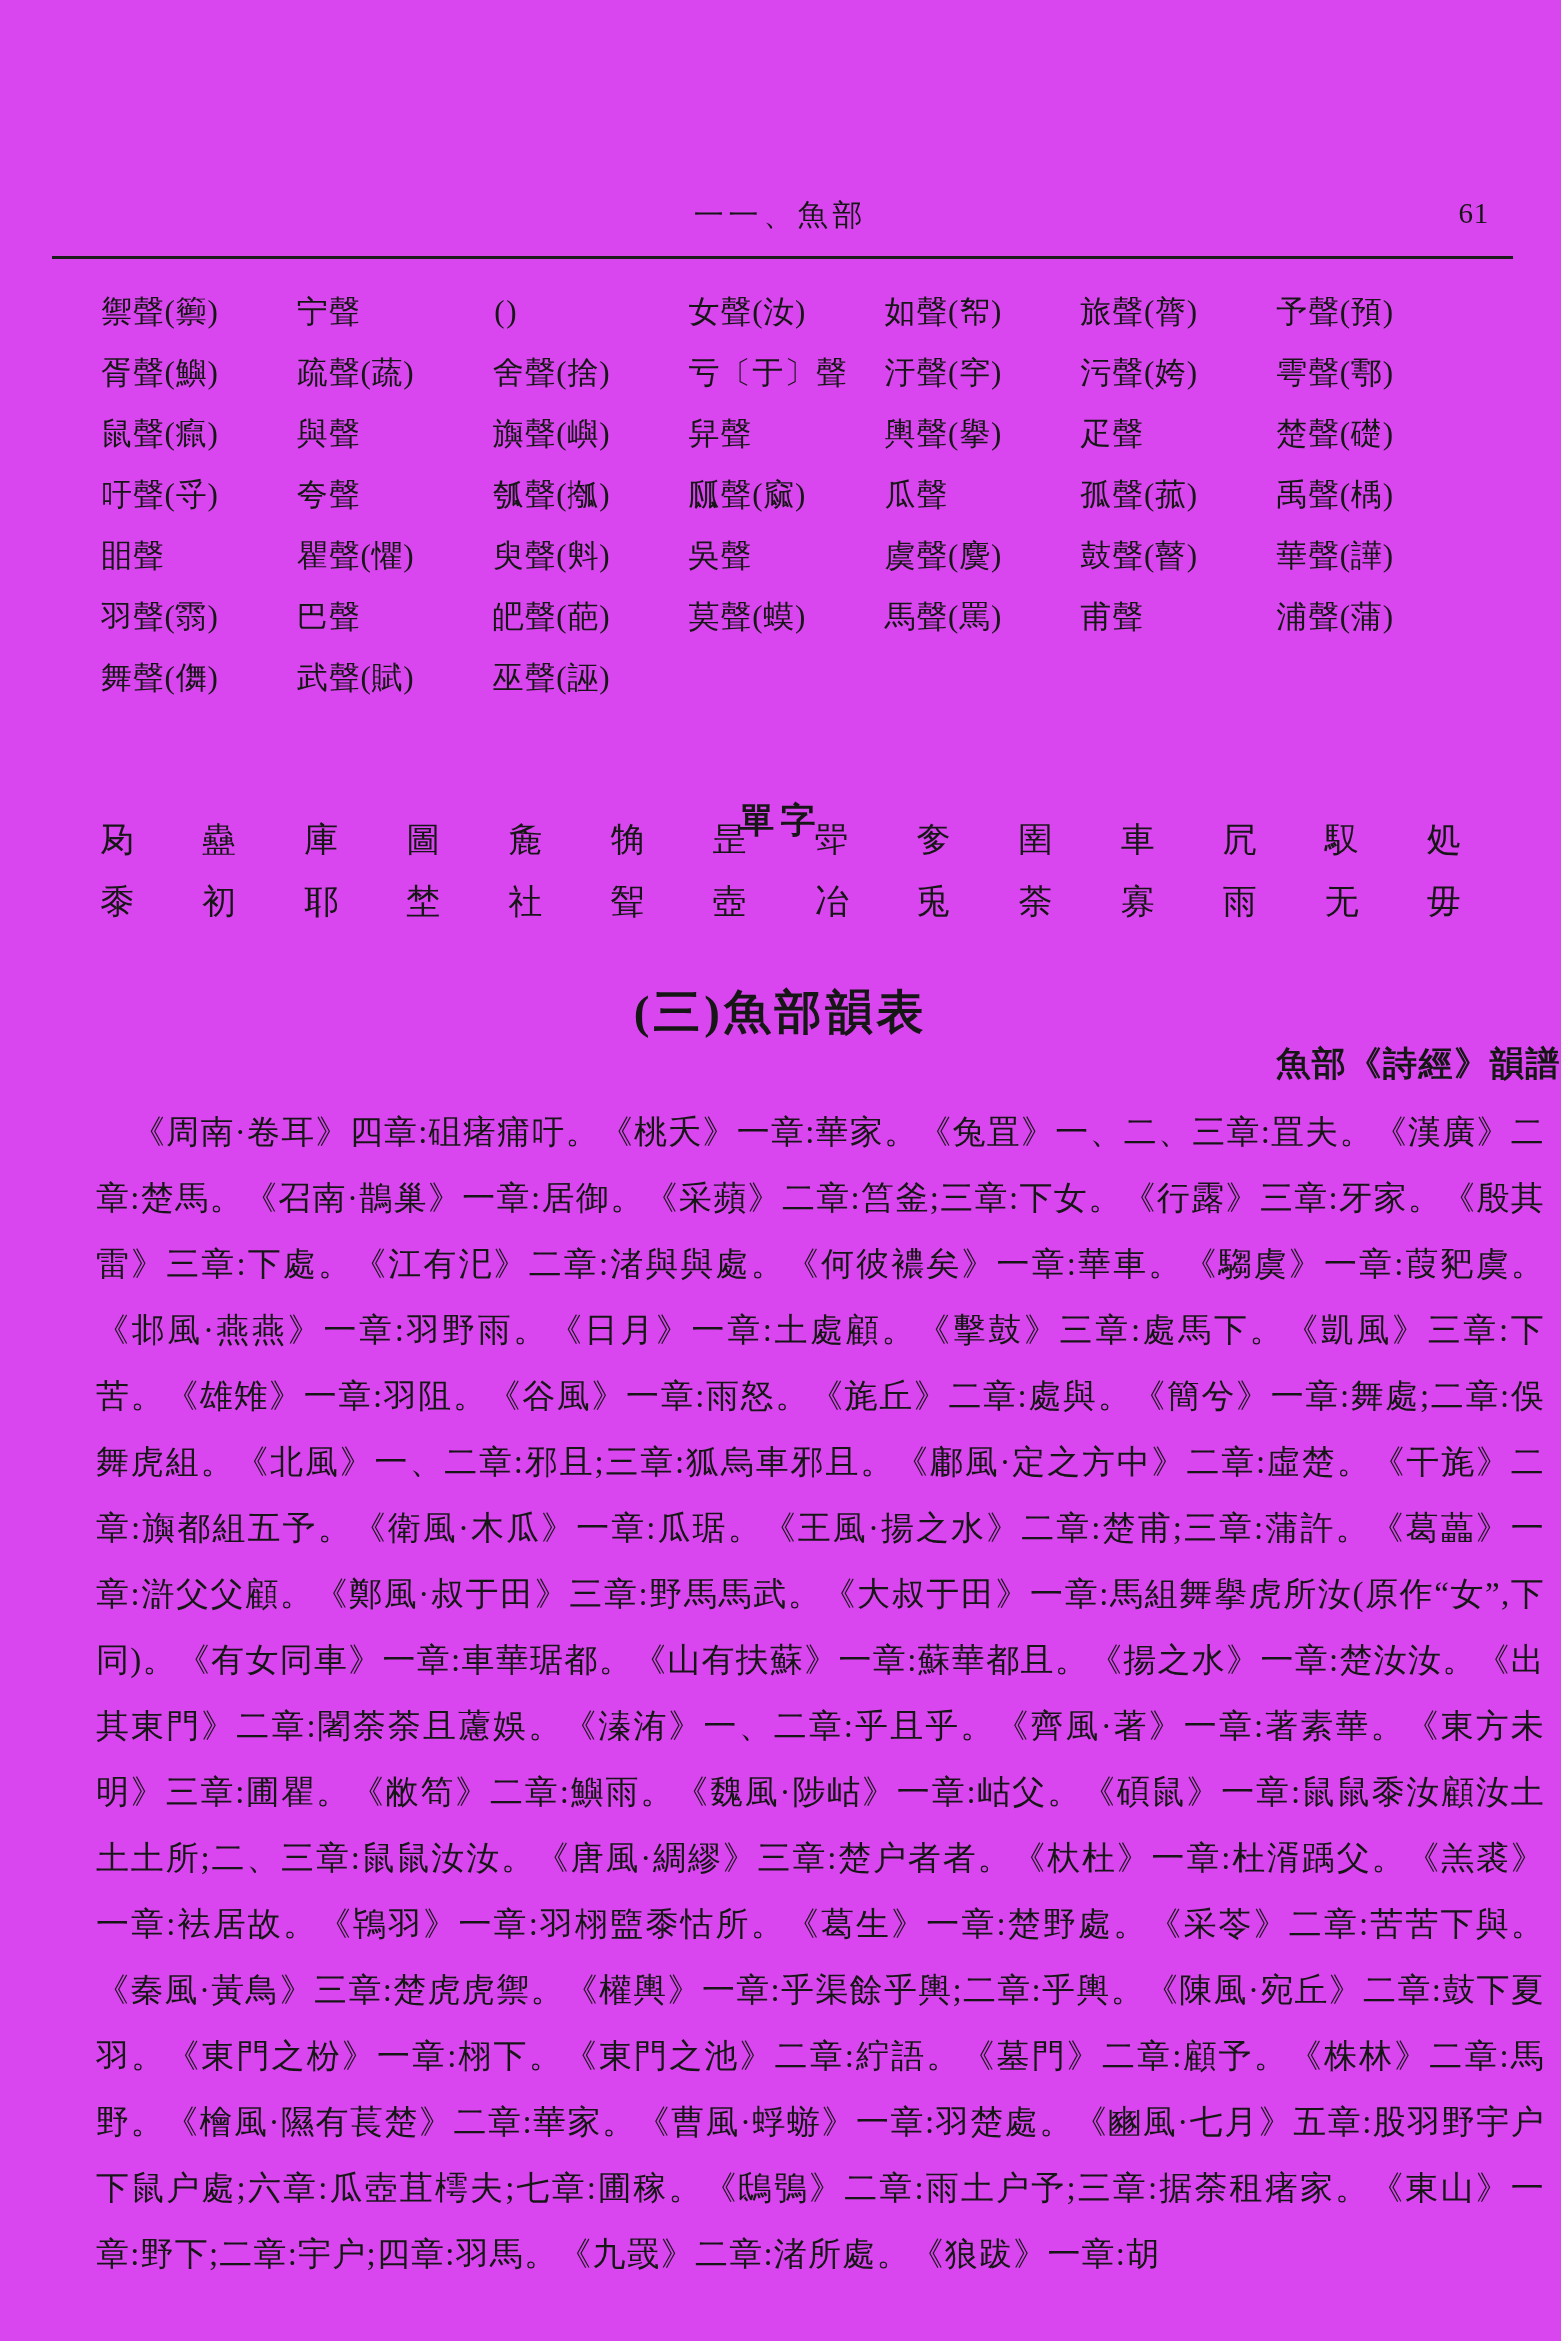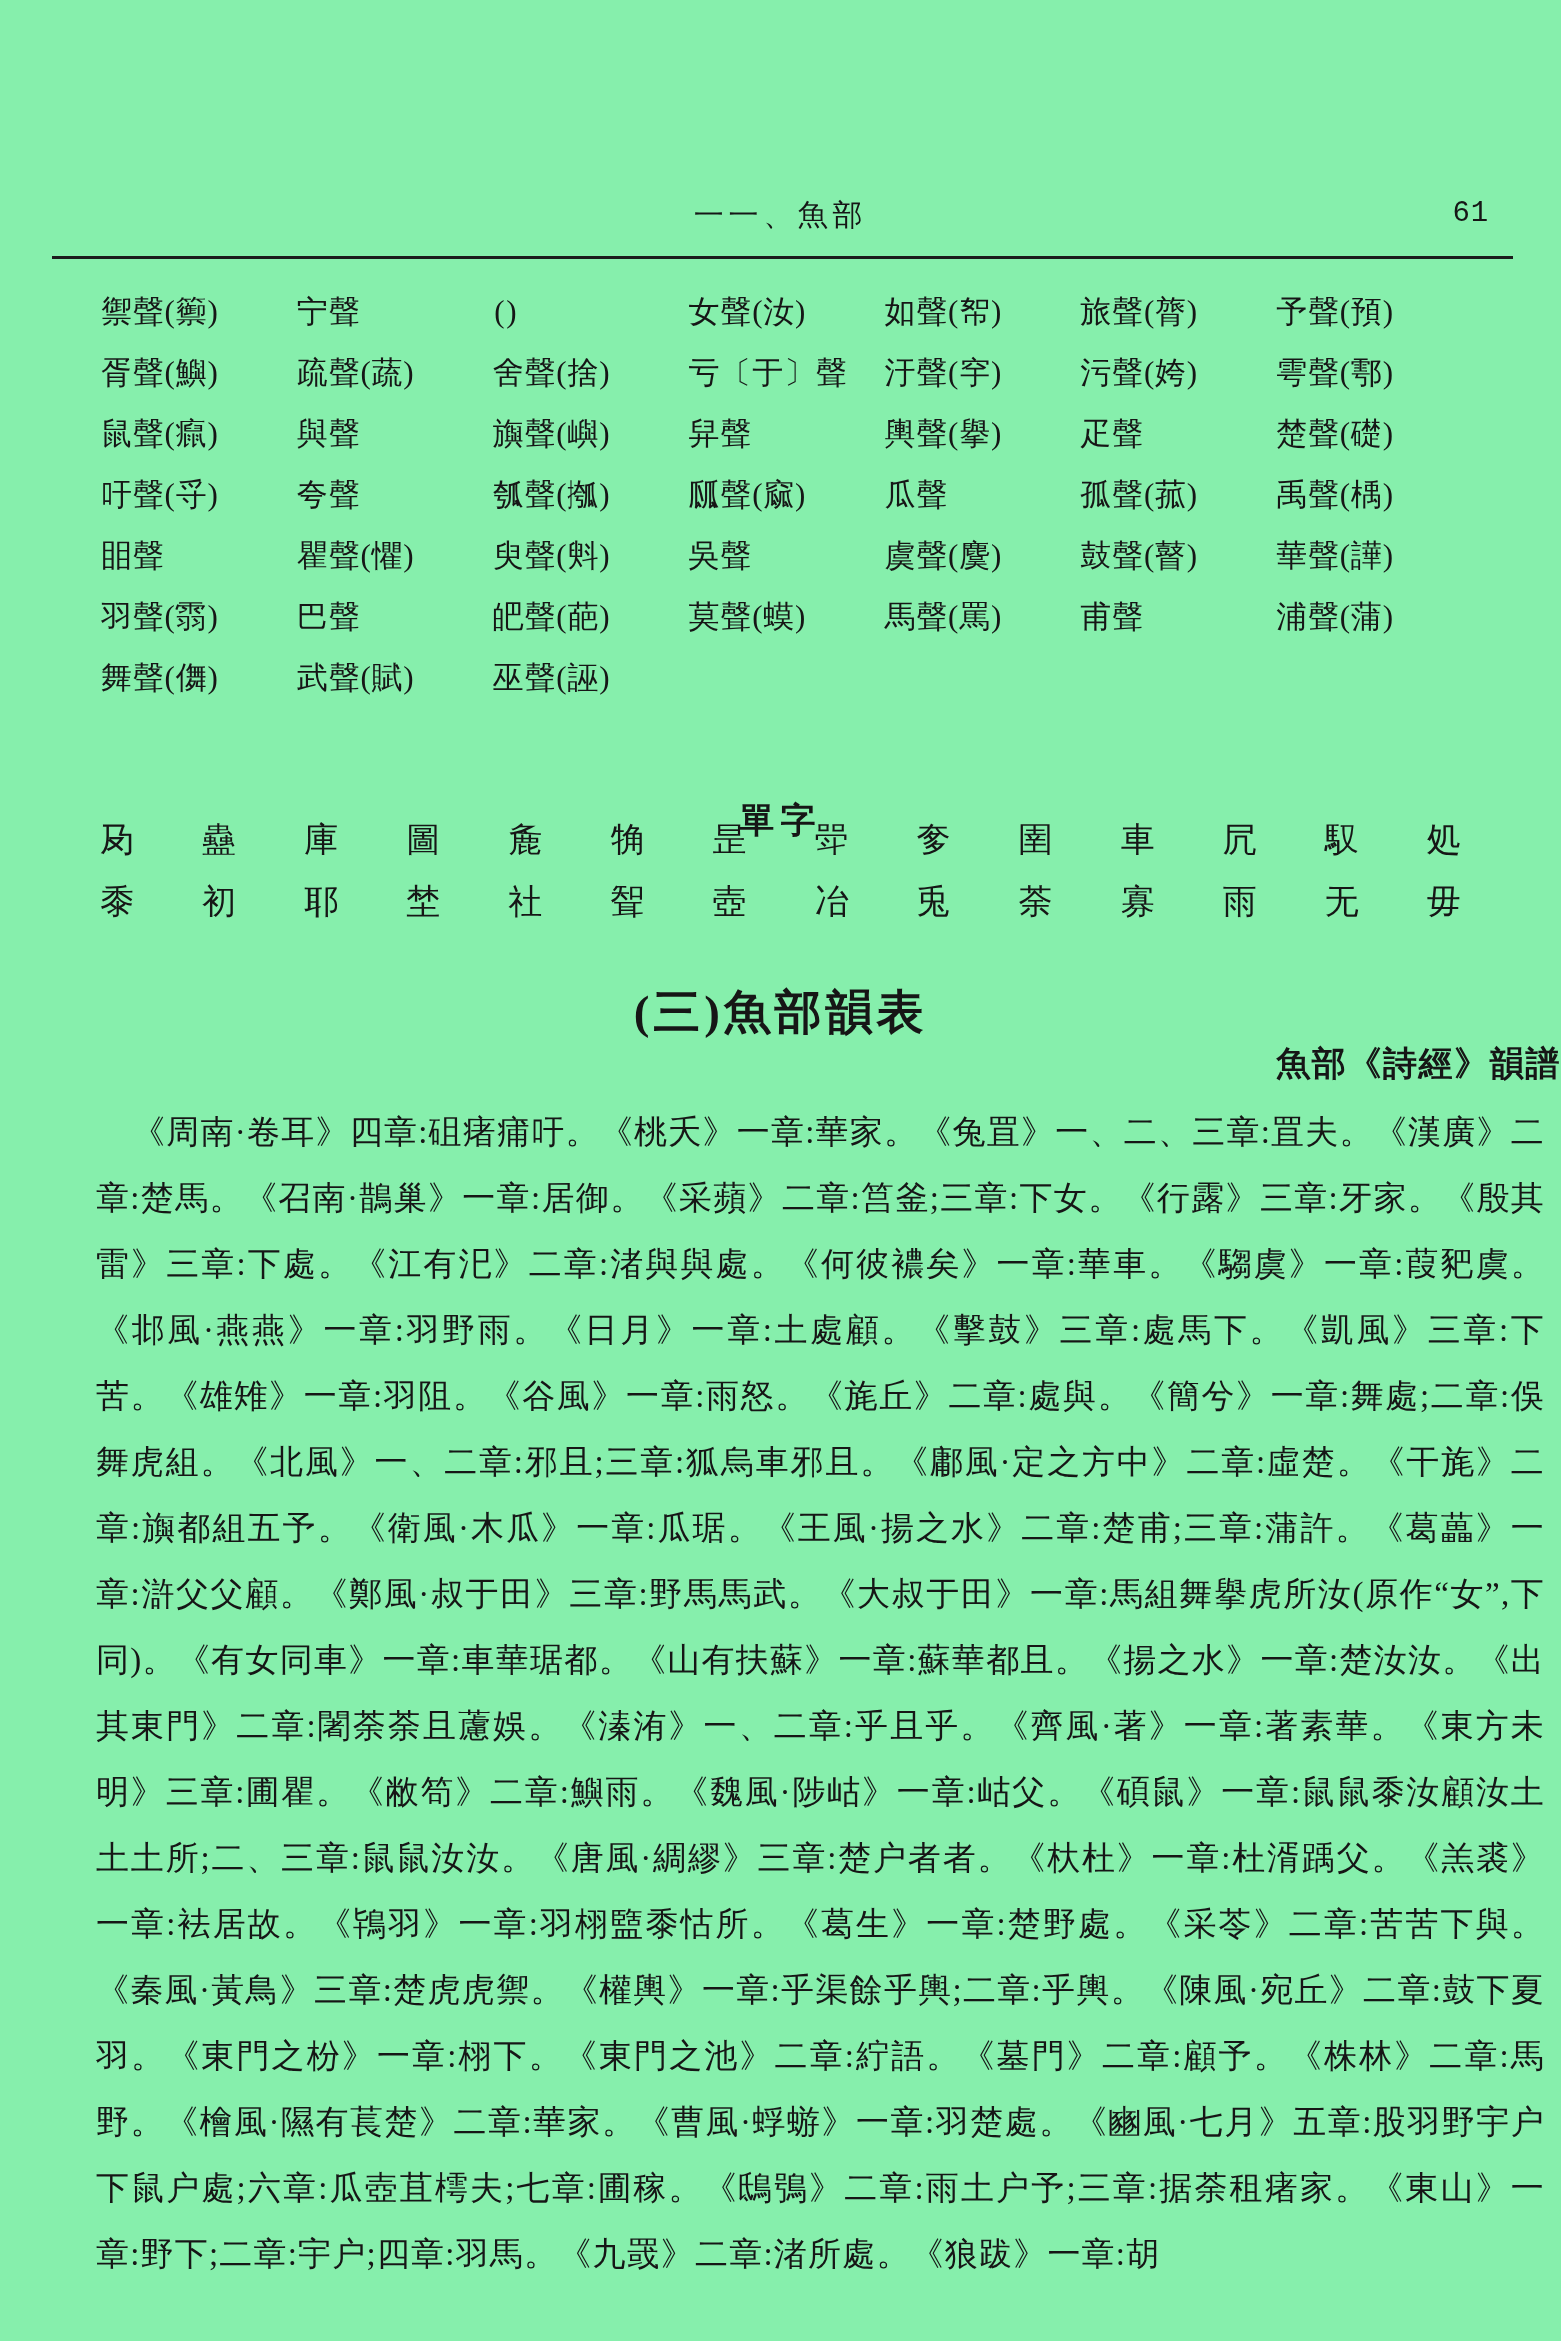--- a/index.html
+++ b/index.html
@@ -1,31 +1,31 @@
 <!DOCTYPE html>
 <html style="font-size:12.5px"><head>
 <meta charset="utf-8">
 <style>
   html,body{margin:0;padding:0;background:#8a8a8a;}
   .page{
     position:relative;
     width:1561px;height:2342px;
     margin:0 auto;
-    background:#86efac;
+    background:#d946ef;
     color:#161616;
     font-family:"Liberation Serif","DejaVu Serif",serif;
     overflow:hidden;
   }
   .header-title{
     position:absolute;top:195px;left:0;width:100%;
     text-align:center;font-size:30px;letter-spacing:4.7px;
   }
   .page-num{
     position:absolute;top:197px;right:72px;
-    font-size:29px;letter-spacing:0.8px;font-family:Liberation Mono, monospace;
+    font-size:29px;letter-spacing:0.8px;
   }
   .rule{
     position:absolute;top:256px;left:52px;right:48px;
     border-top:3.1px solid #1c1c1c;height:0;
   }
   .sheng-table{
     position:absolute;top:281px;left:101px;width:1371px;
   }
   .sheng-row{
     display:grid;

